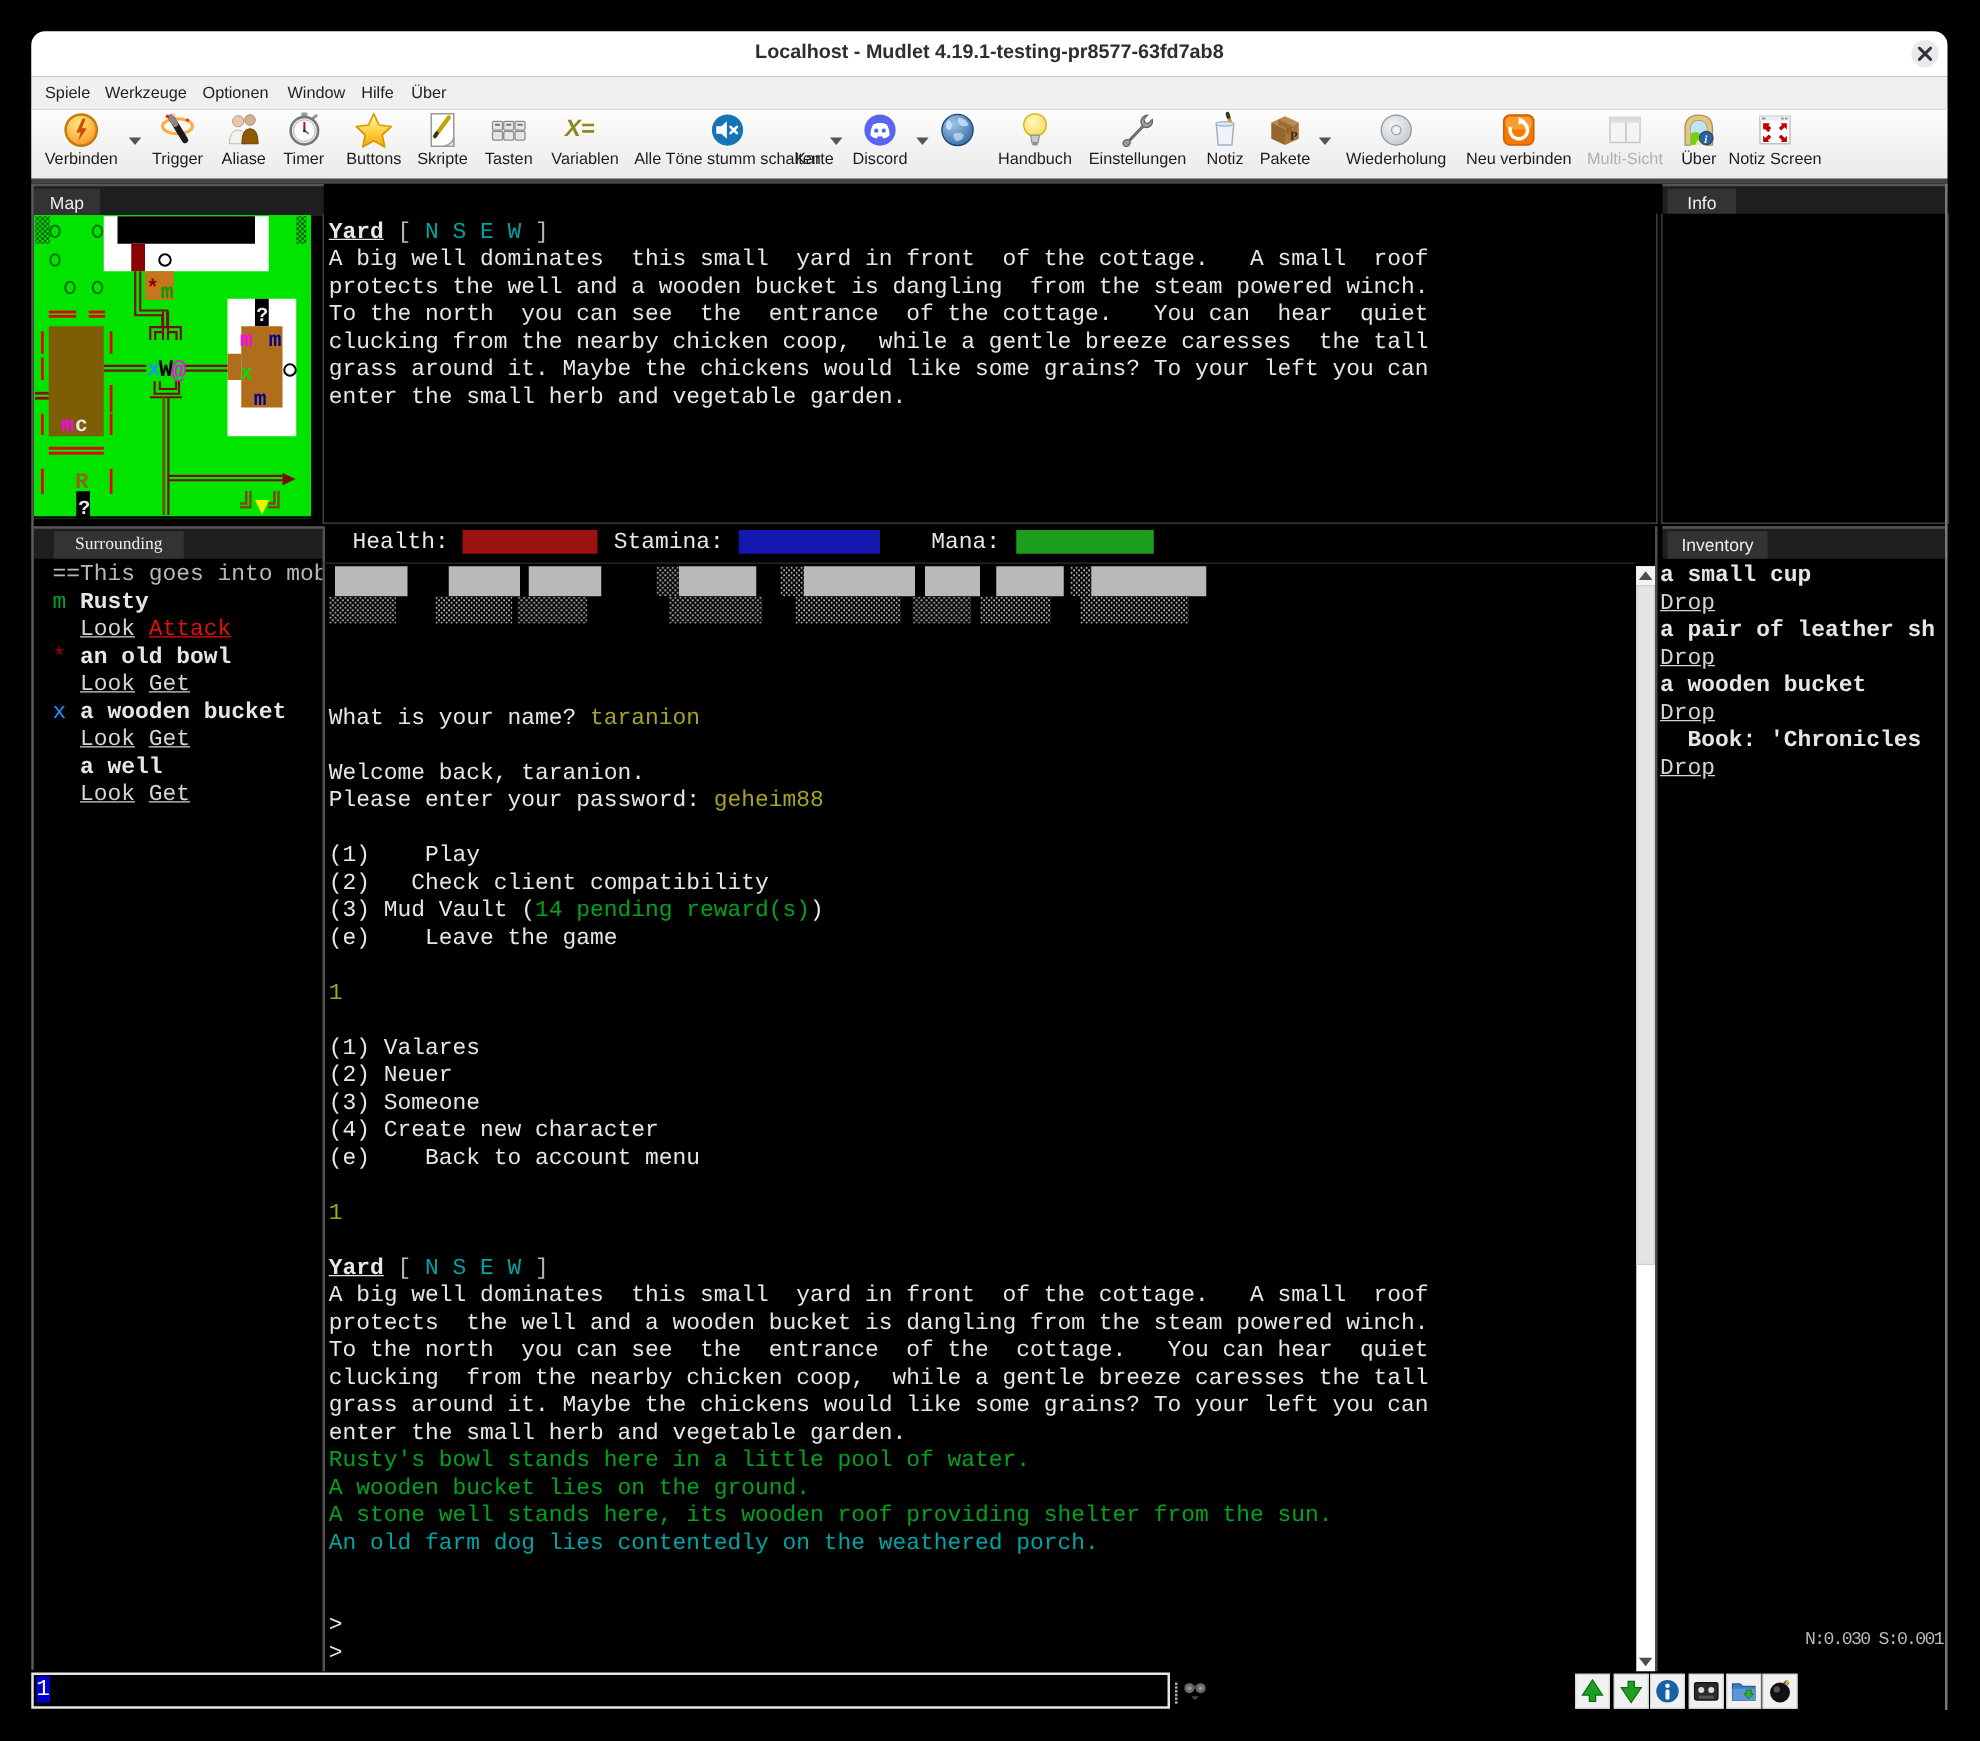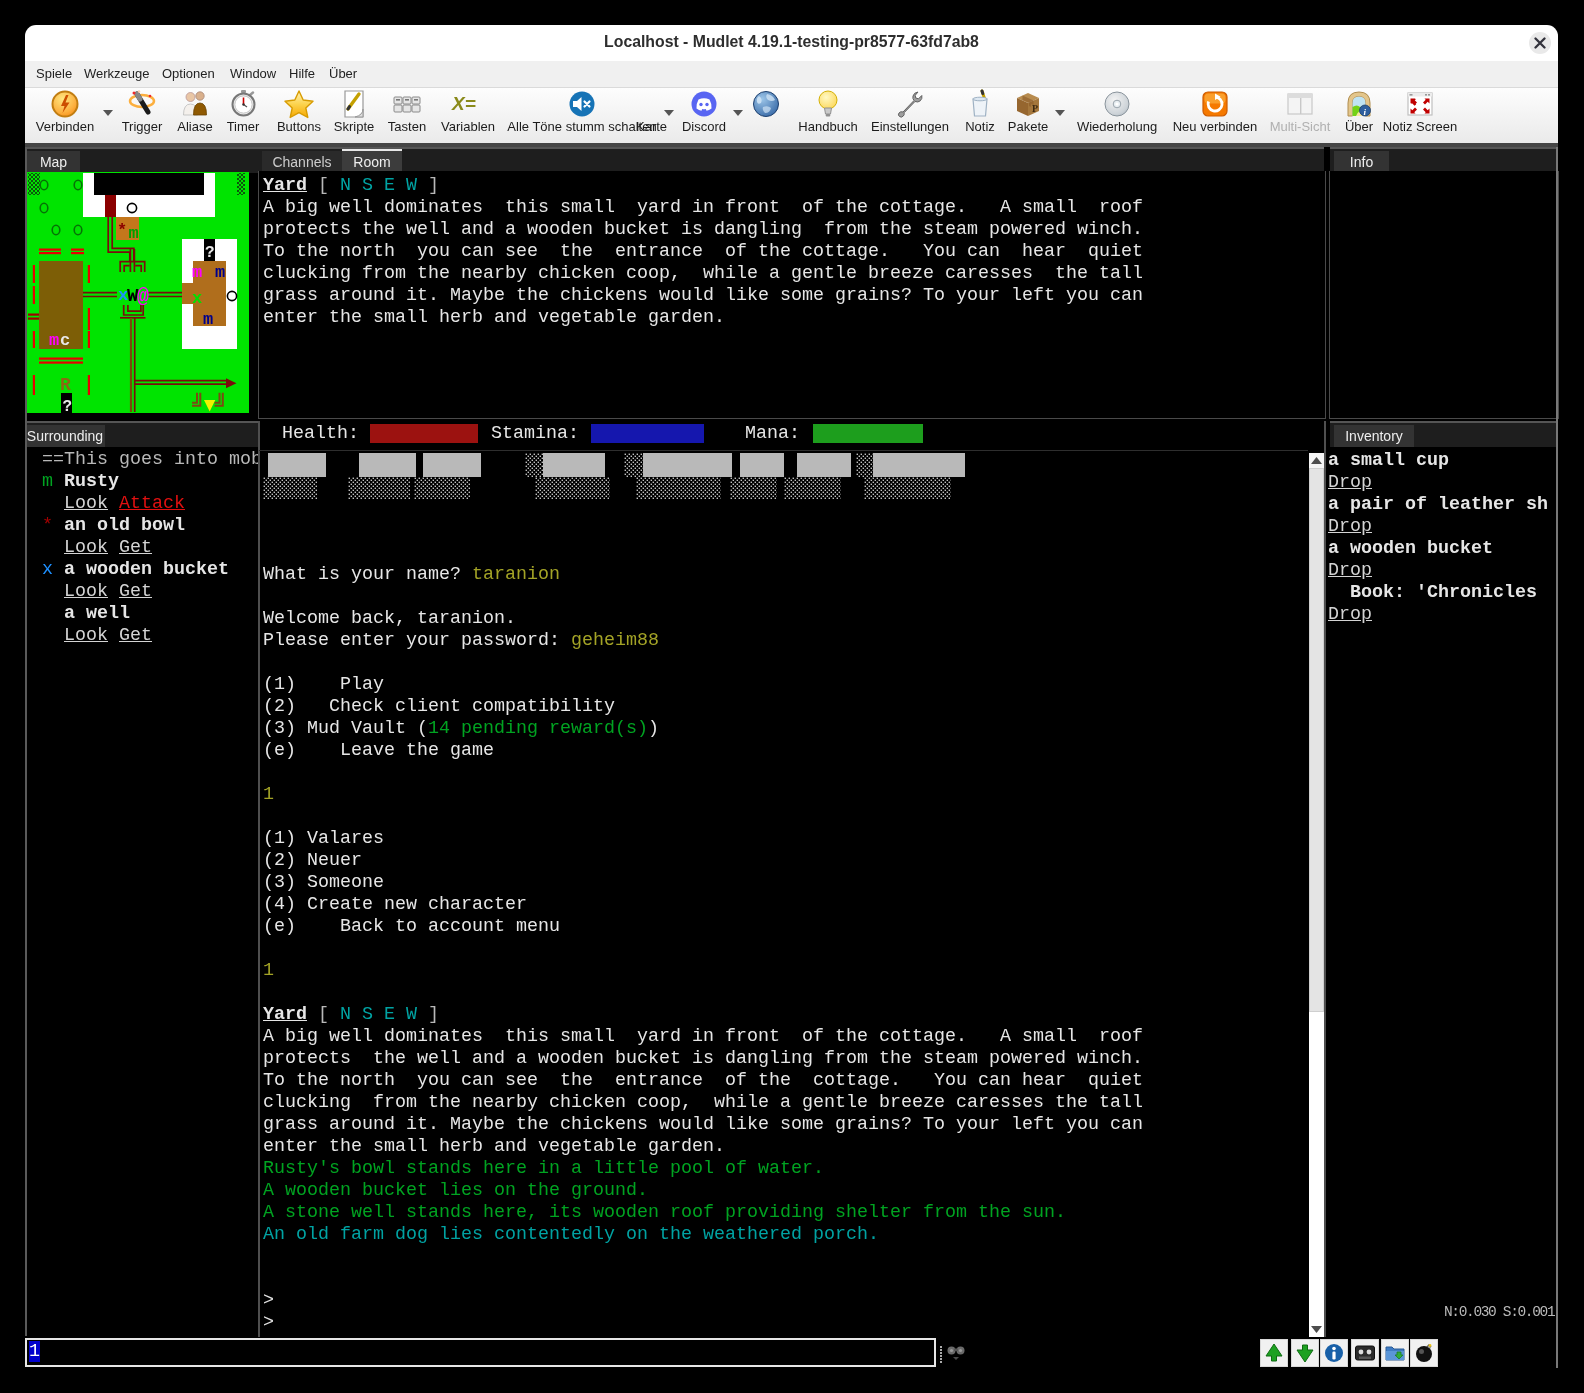--- a/index.html
+++ b/index.html
@@ -238,21 +238,21 @@
 <path d="M24.5 24.5 L19.5 24.5 L20.7 23.3 L18 20.6 L20 18.6 L22.7 21.3 L24.5 19.5 Z"></path>
 </g>
       </svg>
 <div class="ab" style="left:1290px;top:119px;width:260px;text-align:center;font-size:13px;color:#1c1c1c;font-family:'Liberation Sans',sans-serif;">Notiz Screen</div>
 </div>
 
 <div class="ab tabbar" style="left:25px;top:147px;width:234px;height:24px;">
   <div class="tab" style="left:2px;width:53px;">Map</div>
 </div>
 <div class="ab tabbar" style="left:25px;top:421px;width:234px;height:24px;">
-  <div class="tab" style="left:0;width:80px;">Surrounding</div>
+  <div class="tab" style="left:18px;width:104px;font-family:Liberation Serif, serif;">Surrounding</div>
 </div>
 <svg class="ab" style="left:27px;top:172px;" width="222" height="243" viewBox="0 0 222 243">
 <defs>
         <pattern id="chk" width="4" height="4" patternUnits="userSpaceOnUse">
 <rect width="4" height="4" fill="#00e400"></rect>
           <rect width="2" height="2" fill="#0d540d"></rect>
           <rect x="2" y="2" width="2" height="2" fill="#0d540d"></rect>
         </pattern>
       </defs>
 <rect x="0" y="0" width="222" height="243" fill="#00e400"></rect>
@@ -331,24 +331,20 @@
 <pre class="ab mono" style="left:29px;top:449px;margin-left:13px;"><span class="gy">==This goes into mob</span>
 <span class="gn">m</span> <span class="b">Rusty</span>
   <span class="lk">Look</span> <span class="rd">Attack</span>
 <span style="color:#a40000;">*</span> <span class="b">an old bowl</span>
   <span class="lk">Look</span> <span class="lk">Get</span>
 <span style="color:#1e90ff;">x</span> <span class="b">a wooden bucket</span>
   <span class="lk">Look</span> <span class="lk">Get</span>
   <span class="b">a well</span>
   <span class="lk">Look</span> <span class="lk">Get</span></pre>
 
-<div class="ab tabbar" style="left:259px;top:147px;width:1065px;height:24px;">
-  <div class="tab" style="left:3px;width:80px;background:#2a2a2a;color:#ccc;">Channels</div>
-  <div class="tab" style="left:83px;width:60px;border-top:2px solid #e8e8e8;background:#3c3c3c;top:0;">Room</div>
-</div>
 
 <div class="ab" style="left:258px;top:171px;width:1066px;height:247px;background:#000;border:1px solid #4a4a4a;border-top:none;"></div>
 <pre class="ab mono" style="left:263px;top:175px;"><span class="b" style="text-decoration:underline;">Yard</span> <span class="gy">[</span> <span class="tl">N S E W</span> <span class="gy">]</span>
 A big well dominates  this small  yard in front  of the cottage.   A small  roof
 protects the well and a wooden bucket is dangling  from the steam powered winch.
 To the north  you can see  the  entrance  of the cottage.   You can  hear  quiet
 clucking from the nearby chicken coop,  while a gentle breeze caresses  the tall
 grass around it. Maybe the chickens would like some grains? To your left you can
 enter the small herb and vegetable garden.</pre>
 

